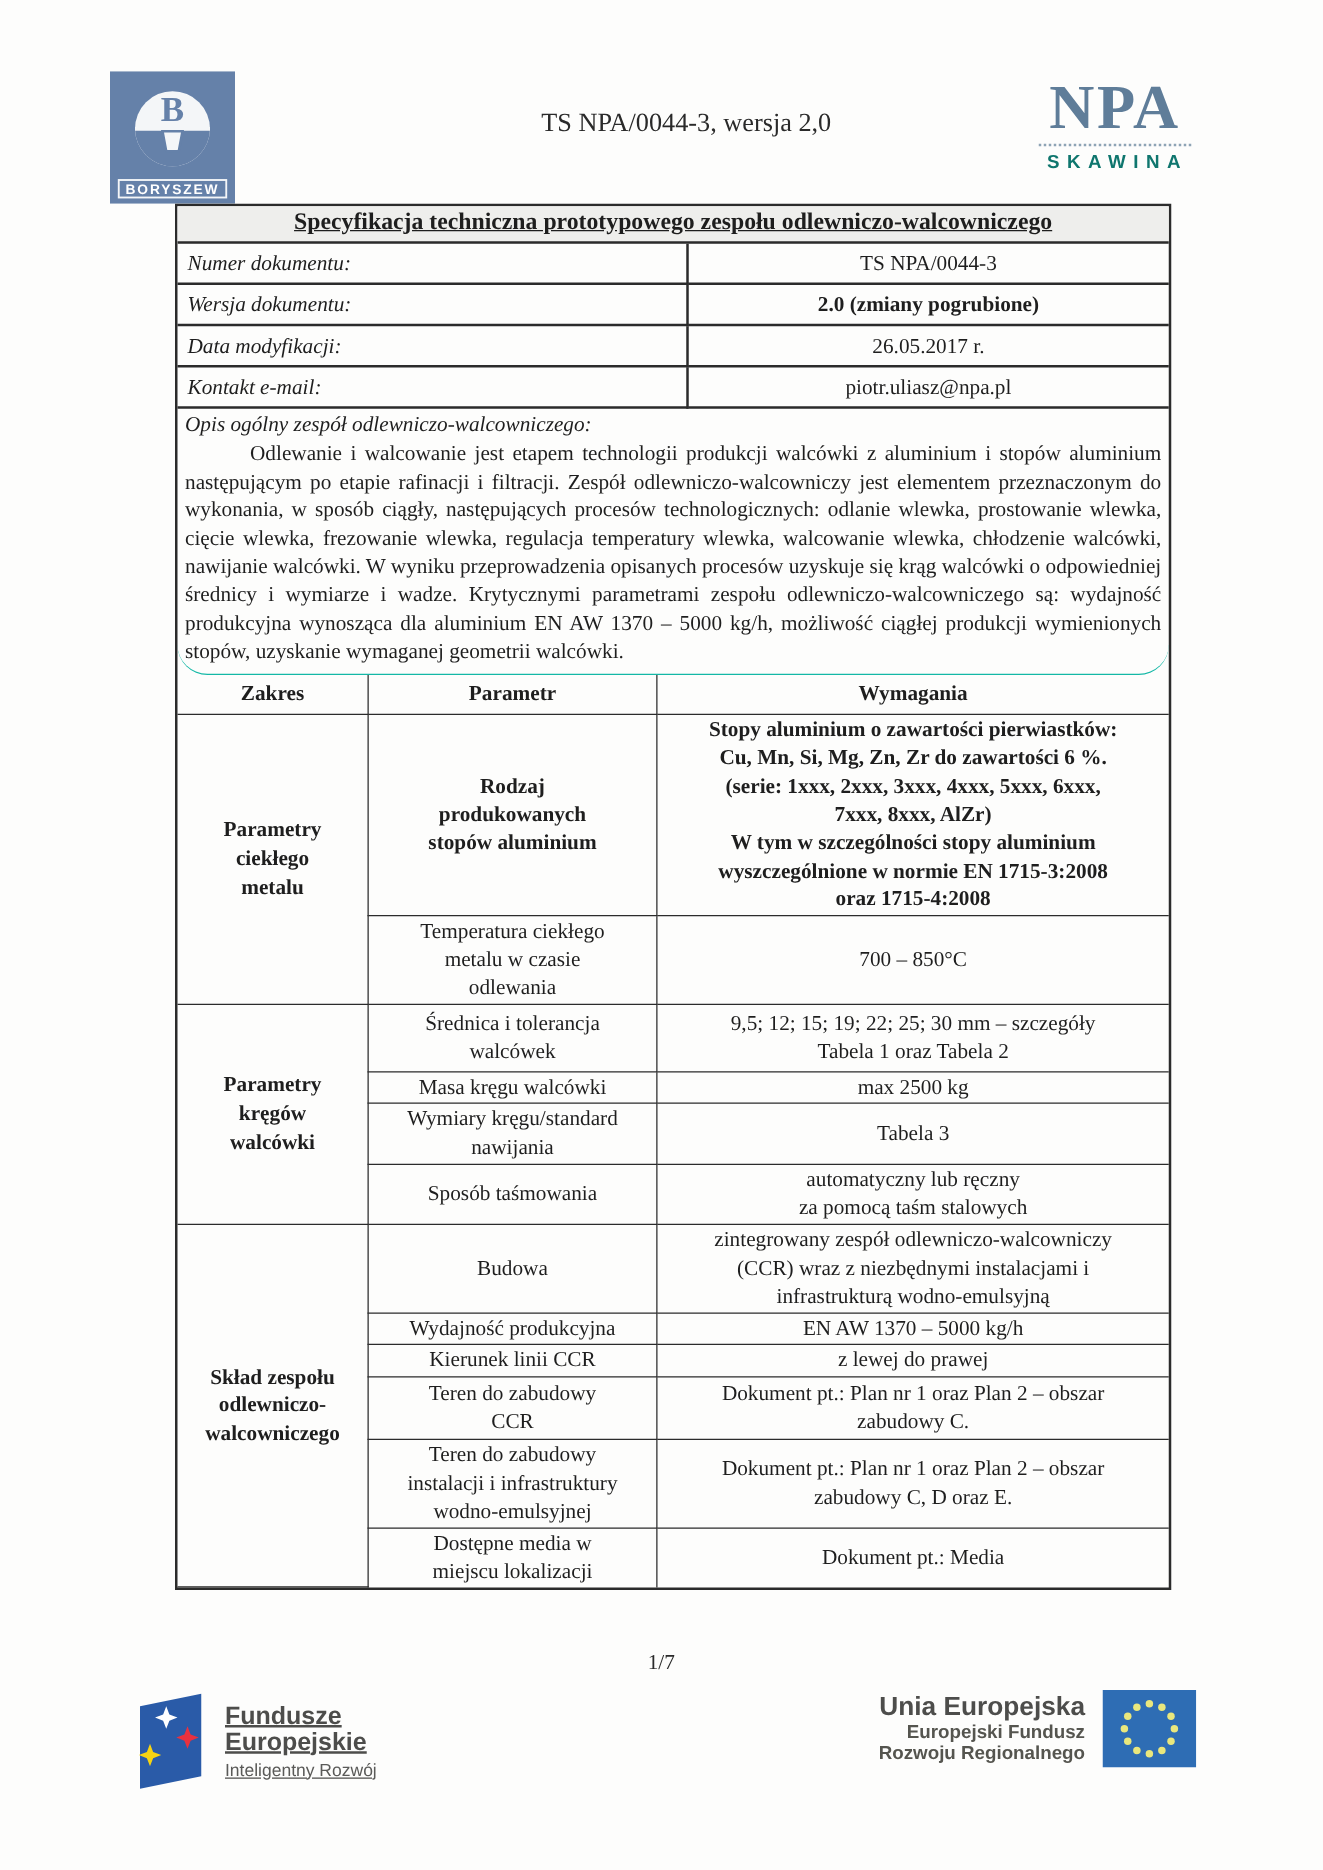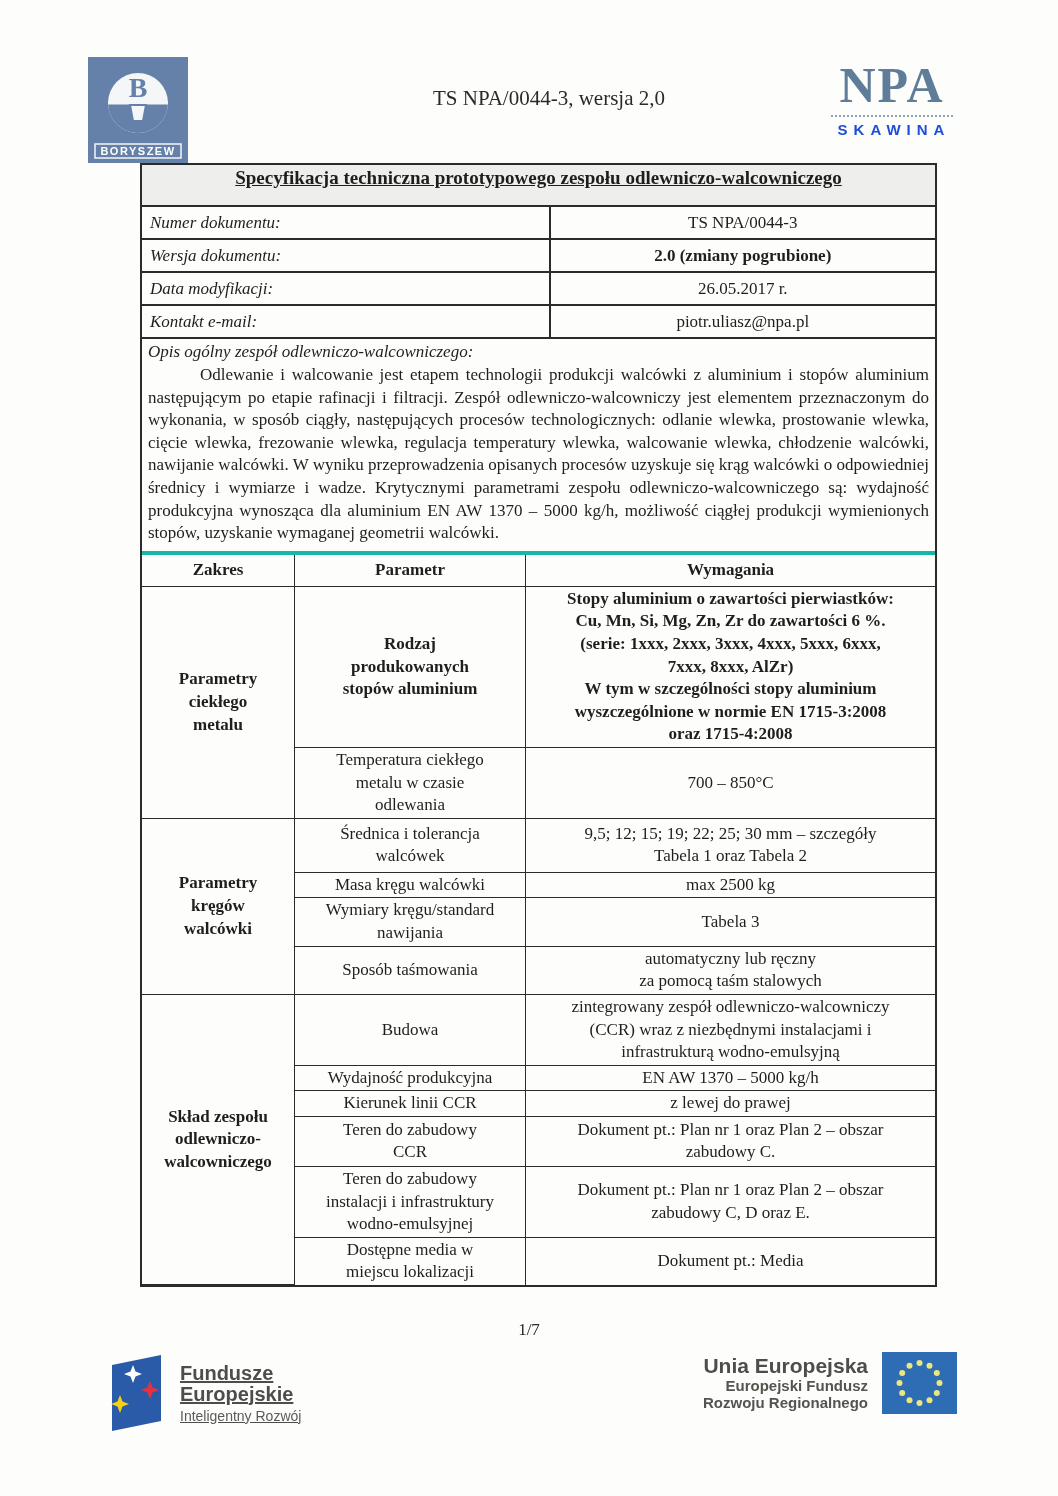--- a/index.html
+++ b/index.html
@@ -11,38 +11,38 @@
 
   
   .boryszew { position:absolute; left:88px; top:57px; width:100px; height:106px; }
   .doc-ref  { position:absolute; left:40px; right:0; top:86px; text-align:center;
               font-size:21px; color:#2a2a2a; }
   .npa-logo { position:absolute; right:101px; top:60px; width:130px; text-align:center; }
   .npa-title { font-size:50px; font-weight:bold; letter-spacing:2px; color:#5f7d99;
                line-height:1; font-family:"Liberation Serif", serif; }
   .npa-rule  { margin:5px 4px 4px 4px; border-top:2px dotted #8ea4b5; height:0; }
   .npa-sub   { font-family:"Liberation Sans", sans-serif; font-weight:bold; font-size:15px;
-               letter-spacing:6px; color:#1d4ed8; padding-left:4px; }
+               letter-spacing:6px; color:#0f766e; padding-left:4px; }
 
   
   .doc { position:absolute; left:140px; top:163px; width:797px;
          border:2px solid #2b2b2b; box-sizing:border-box; }
   .doc-title { background:#eeeeec; border-bottom:2px solid #2b2b2b; text-align:center;
                font-size:19px; font-weight:bold; text-decoration:underline;
-               padding:2px 0 16px 0; }
+               padding:2px 0 4px 0; }
 
   table.info { width:100%; border-collapse:collapse; table-layout:fixed; }
   table.info td { border-bottom:2px solid #2b2b2b; font-size:17px; height:23px;
                   padding:4px 2px; vertical-align:middle;margin-left:36px; }
   table.info td.lbl { width:50%; font-style:italic; padding-left:8px;
                       border-right:2px solid #2b2b2b; }
   table.info td.val { text-align:center; }
   table.info tr.bold-val td.val { font-weight:bold; }
 
-  .opis { border-bottom:4px solid #14b8a6; padding:3px 6px 6px 6px; }
+  .opis { border-bottom:1px solid #14b8a6; padding:3px 6px 6px 6px;border-radius:24px; }
   .opis-heading { font-style:italic; font-size:17px; margin:0 0 2px 0; }
   .opis-par { font-size:17px; line-height:22.6px; text-align:justify;
               text-indent:52px; margin:0; }
 
   table.spec { width:100%; border-collapse:collapse; table-layout:fixed; }
   table.spec th, table.spec td {
     border:1.6px solid #2b2b2b; font-size:17px; line-height:1.33;
     text-align:center; vertical-align:middle; padding:1px 4px;
     white-space:pre-line; overflow:hidden;
   }

